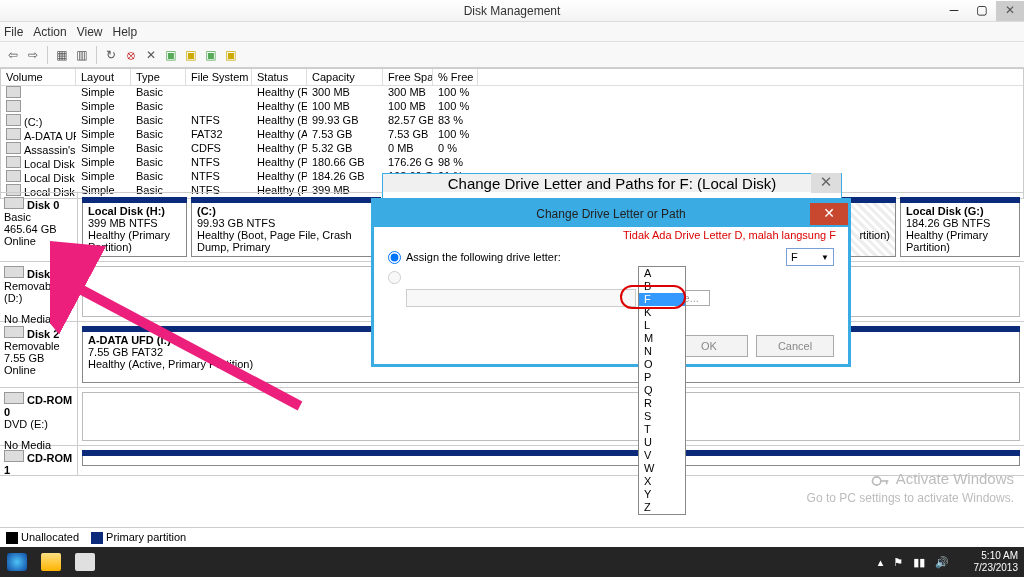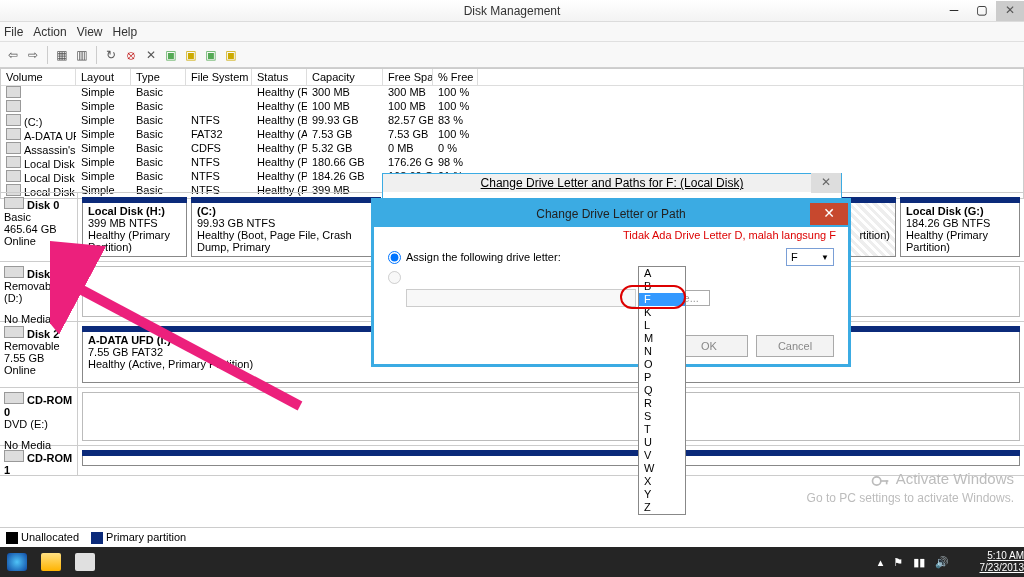--- a/index.html
+++ b/index.html
@@ -28,25 +28,25 @@
 .diskinfo .dname::before { content: ""; display: inline-block; width: 18px; height: 10px; margin-right: 3px; background: #ddd; border: 1px solid #999; }
 .partwrap { flex: 1; padding: 4px; display: flex; gap: 4px; }
 .part { border: 1px solid #888; padding: 3px 5px; font-size: 11px; position: relative; }
 .part .pbar { position: absolute; left: -1px; right: -1px; top: -1px; height: 6px; background: #0b2a7a; }
 .part .pname { font-weight: bold; margin-top: 4px; }
 .legend { position: absolute; left: 0; right: 0; bottom: 30px; height: 20px; display: flex; align-items: center; gap: 12px; padding-left: 6px; border-top: 1px solid #ccc; font-size: 11px; background: #fff; z-index: 2; }
 .legendbox { width: 12px; height: 12px; display: inline-block; margin-right: 3px; vertical-align: middle; }
 .taskbar { position: absolute; left: 0; right: 0; bottom: 0; height: 30px; background: #252525; display: flex; align-items: center; }
 .tasktile { width: 34px; height: 30px; display: flex; align-items: center; justify-content: center; }
 .tasktile .tileimg { display:inline-block; width:20px; height:18px; }
-.taskclock { position: absolute; right: 0; color: #fff; font-size: 10px; text-align: right; line-height: 12px; text-decoration: underline; }
+.taskclock { position: absolute; right: 6px; color: #fff; font-size: 10px; text-align: right; line-height: 12px; }
 .tray { position: absolute; right: 75px; display: flex; gap: 10px; color: #fff; align-items: center; }
 .tray span { font-size: 11px; }
 .dlg1 { position: absolute; left: 382px; top: 173px; width: 460px; border: 1px solid #3babe3; background: #fff; z-index: 10; }
-.dlg1 .dlghead { height: 18px; background: #f0f0f0; display: flex; align-items: center; justify-content: center; position: relative; font-size: 12px; text-decoration: underline; }
+.dlg1 .dlghead { height: 18px; background: #f0f0f0; display: flex; align-items: center; justify-content: center; position: relative; font-size: 15px; }
 .dlg1 .dlghead .x { position: absolute; right: 0; width: 30px; height: 20px; background: #ddd; text-align: center; line-height: 18px; color: #666; }
 .dlg1 .dlgbody { padding: 10px 0; }
 .dlg1 .dlgfoot { height: 34px; display: flex; justify-content: center; gap: 8px; align-items: center; }
 .dlg1 .dlgfoot button { width: 76px; height: 22px; border: 1px solid #aaa; background: #f3f3f3; font-size: 11px; }
 .dlg2 { position: absolute; left: 371px; top: 198px; width: 480px; border: 3px solid #3babe3; background: #fff; z-index: 20; }
 .dlg2 .dlghead2 { height: 26px; background: #3babe3; display: flex; align-items: center; justify-content: center; position: relative; font-size: 12px; color: #222; }
 .dlg2 .dlghead2 .x2 { position: absolute; right: 0; width: 38px; height: 22px; background: #c7482e; color: #fff; text-align: center; line-height: 20px; font-size: 14px; }
 .dlg2 .dlgbody2 { padding: 16px 14px; position: relative; font-size: 11px; }
 .dlg2 .dlgbody2 .annot { position: absolute; right: 12px; top: 2px; color: #d00; font-size: 11px; }
 .dlg2 .rrow { display: flex; align-items: center; margin: 5px 0; }

